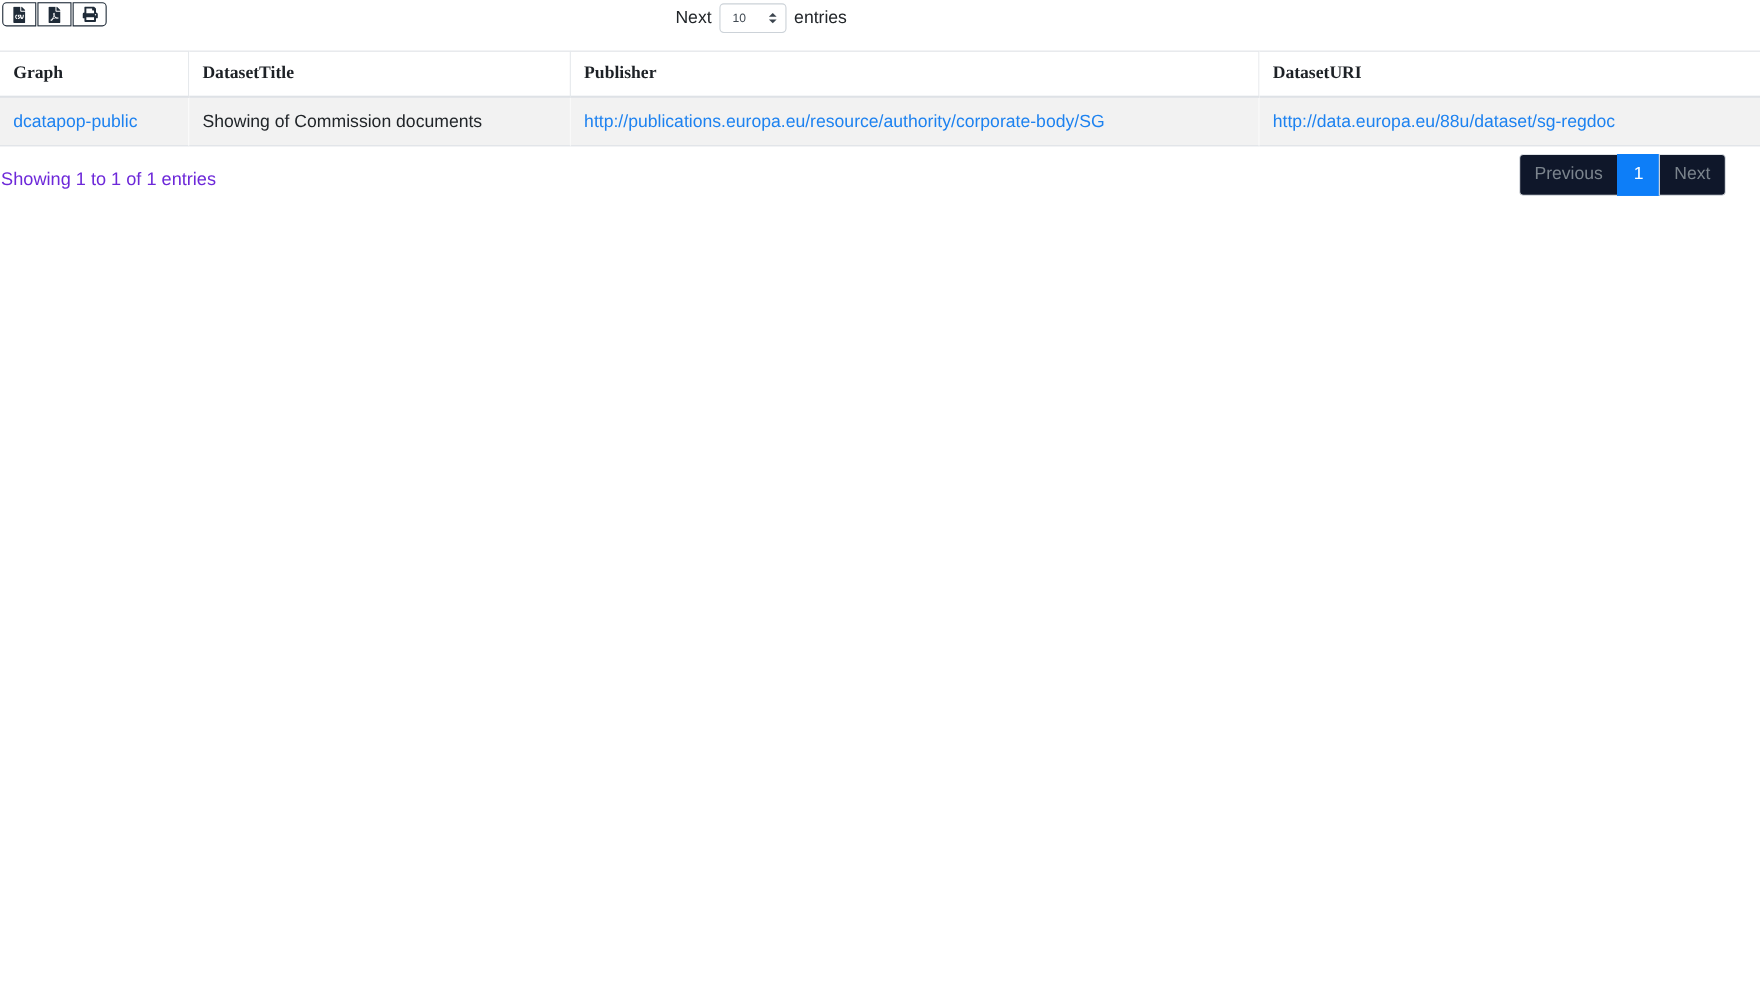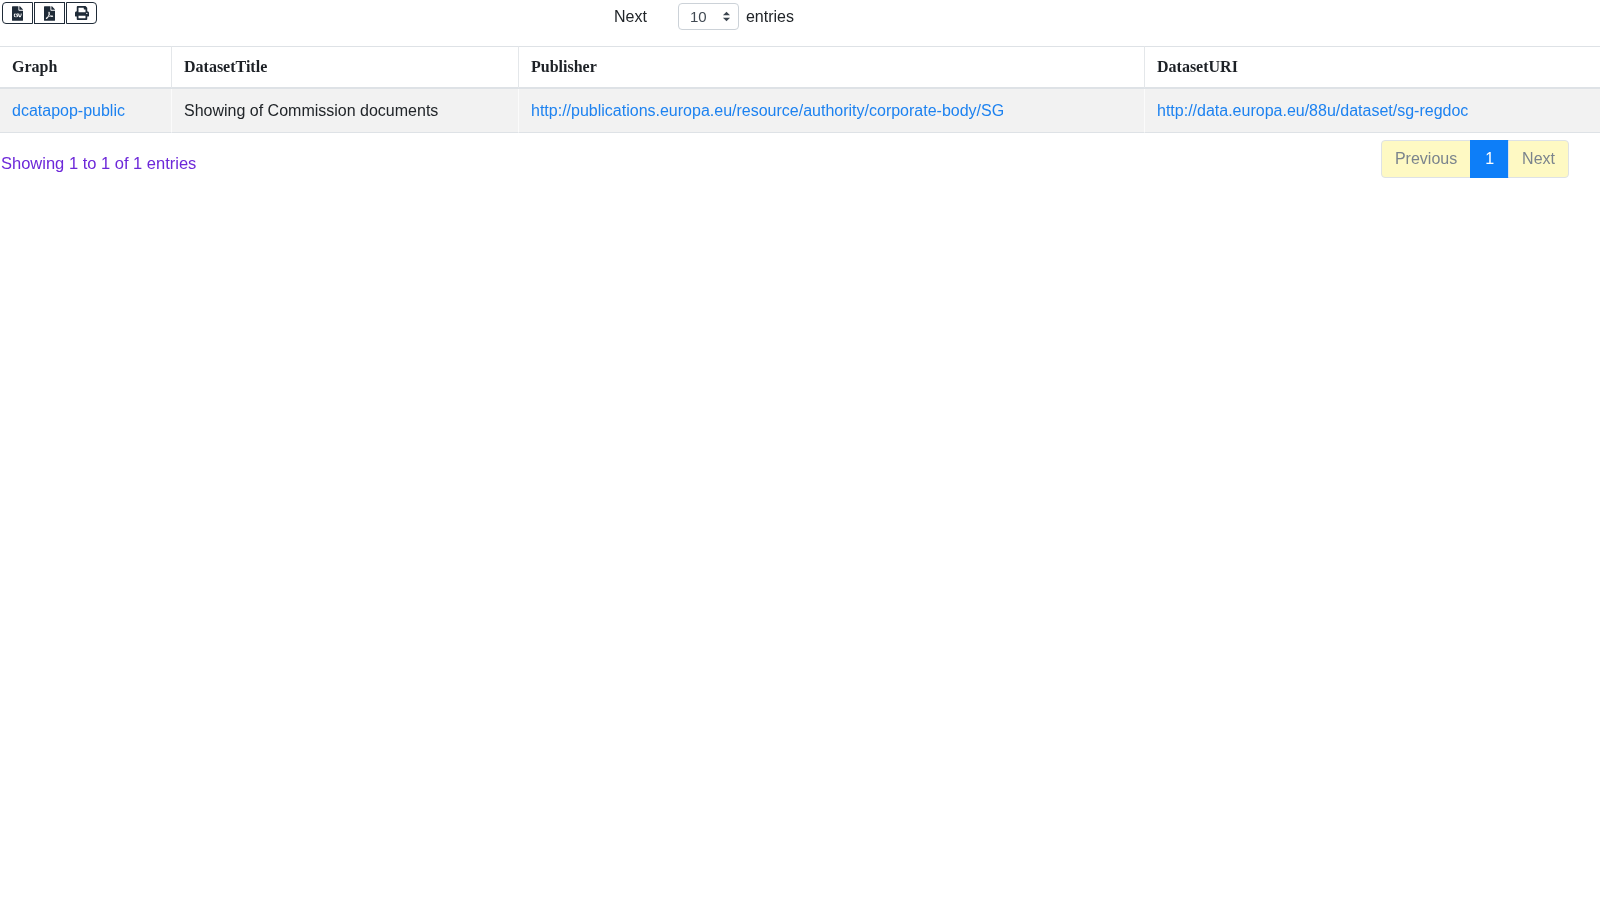--- a/index.html
+++ b/index.html
@@ -28,23 +28,23 @@
   .dt-button:last-child  { border-radius: 0 4px 4px 0; }
   .dt-button svg { display: block; fill: var(--color-icon_dark, #1f2b38); }
 
   .dt-length { position: absolute; left: 614px; top: 3px; display: flex; align-items: center; gap: 7px; font-size: 16px; }
   .select-wrap { position: relative; display: inline-block; }
   .select-wrap select {
     -webkit-appearance: none; appearance: none;
     width: 61px; height: 27px;
     padding: 1px 22px 1px 11px;
     font-family: "Liberation Sans", sans-serif;
-    font-size: 15px; color: #414a53;
-    background: #ffffff;
-    border: 1px solid #ccd2d8; border-radius: 4px; margin-left: 24px;
+    font-size: 11px; color: #414a53;
+    background: #ffffff;
+    border: 1px solid #ccd2d8; border-radius: 4px;
   }
   .select-arrows { position: absolute; right: 7px; top: 7px; pointer-events: none; }
   .select-arrows svg { display: block; fill: #3b444e; }
 
   .dt-search { position: absolute; right: 31px; top: 1px; display: flex; align-items: center; font-size: 16px; }
   .dt-search label { margin-right: 7px; }
   .dt-search input {
     width: 186px; height: 29px;
     border: 1px solid #ced4da; border-radius: 4px;
     background: #ffffff;
@@ -90,21 +90,21 @@
   a.cell-link { color: var(--color-link, #1d82f0); text-decoration: none; cursor: pointer; }
 
   
   .table-footer { position: relative; height: 80px; }
   .table-info { position: absolute; left: 1px; top: 21px; font-size: 16.5px; color: #6d28d9; }
 
   .pagination { position: absolute; right: 31px; top: 7px; display: flex; font-size: 16px; }
   .page-item {
     display: inline-flex; align-items: center; justify-content: center;
     padding: 0 13px; height: 38px;
-    background: #fef9c3;
+    background: #0f172a;
     border: 1px solid #dee2e6;
     color: #7b848d;
     text-decoration: none; cursor: pointer;
   }
   .page-item + .page-item { margin-left: -1px; }
   .page-item.prev { border-radius: 4px 0 0 4px; }
   .page-item.next { border-radius: 0 4px 4px 0; }
   .page-item.active {
     background: var(--color-active_page_bg, #0d7ef8);
     border-color: var(--color-active_page_bg, #0d7ef8);

